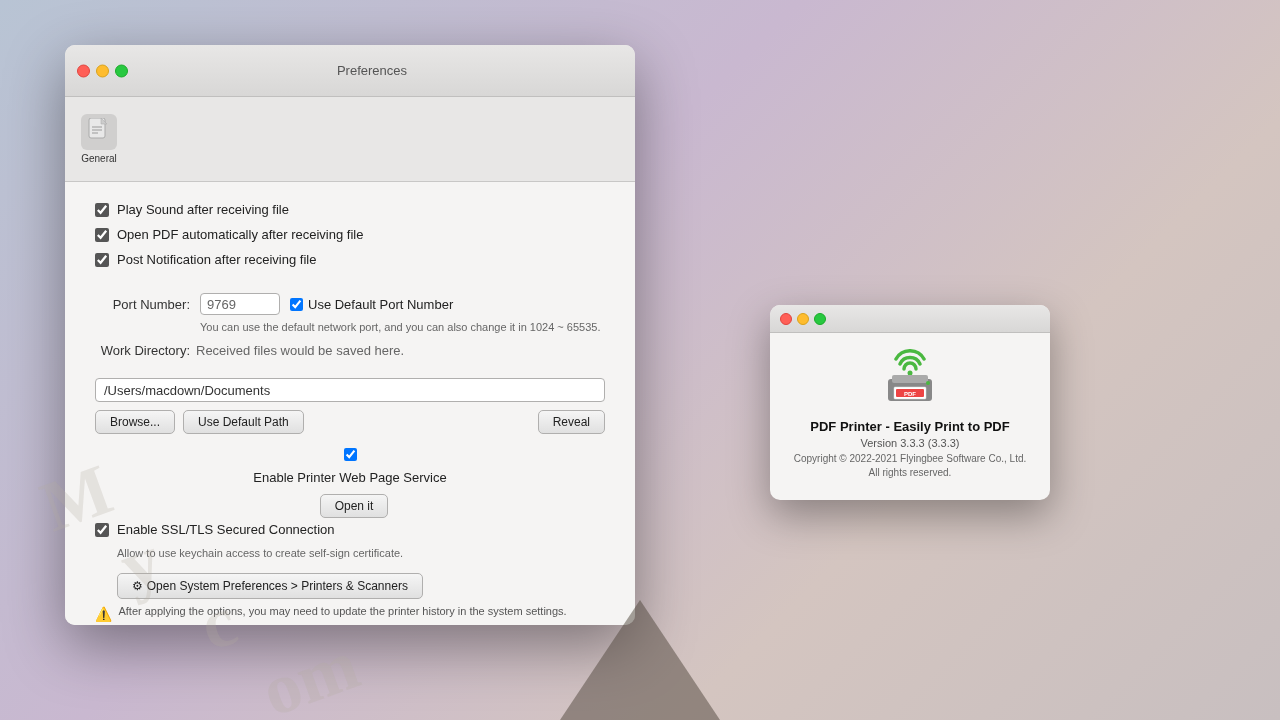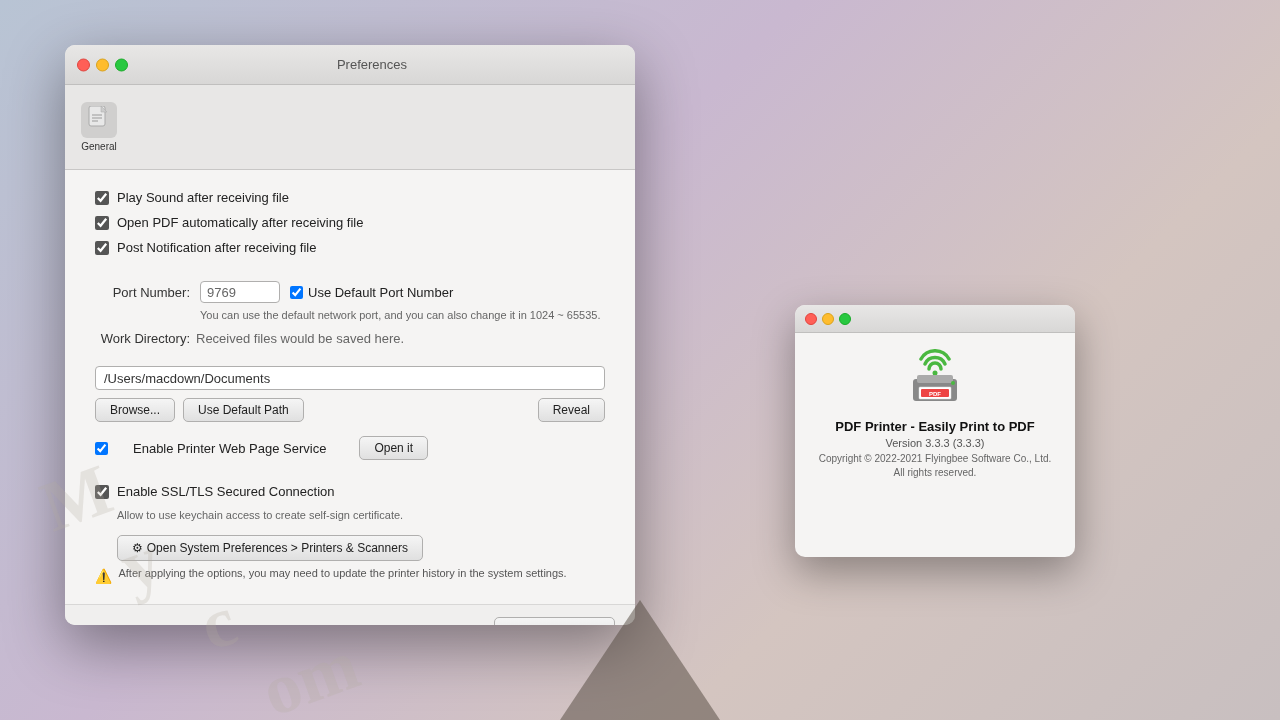--- a/index.html
+++ b/index.html
@@ -47,21 +47,21 @@
       top: 45px;
       width: 570px;
       height: 580px;
       background: #f0efee;
       border-radius: 10px;
       box-shadow: 0 20px 60px rgba(0,0,0,0.4);
       overflow: hidden;
     }
 
     .window-titlebar {
-      height: 40px;
+      height: 52px;
       background: linear-gradient(180deg, #e8e7e6 0%, #d8d7d6 100%);
       border-bottom: 1px solid #c0bfbe;
       display: flex;
       align-items: center;
       justify-content: center;
       position: relative;
       padding-left: 44px;
     }
 
     .traffic-lights {
@@ -241,22 +241,23 @@
     }
 
     .reveal-button {
       margin-left: auto;
     }
 
     
     .service-row {
       display: flex;
       align-items: center;
-      gap: 25px;
-      margin-bottom: 24px;
+      gap: 9px;
+      margin-bottom: 4px;
+      flex-direction: column;
     }
 
     .open-it-button {
       height: 24px;
       padding: 0 14px;
       background: linear-gradient(180deg, #f5f5f5 0%, #e0e0e0 100%);
       border: 1px solid #b0afae;
       border-radius: 5px;
       font-size: 12px;
       color: #222;
@@ -330,24 +331,24 @@
       border: 1px solid #b0afae;
       border-radius: 5px;
       font-size: 13px;
       color: #222;
       cursor: pointer;
     }
 
     
     .about-window {
       position: absolute;
-      left: 795px;
+      left: 770px;
       top: 305px;
       width: 280px;
-      height: 252px;
+      height: 195px;
       background: #f5f4f3;
       border-radius: 10px;
       box-shadow: 0 15px 40px rgba(0,0,0,0.35);
       overflow: hidden;
     }
 
     .about-titlebar {
       height: 28px;
       background: linear-gradient(180deg, #e8e7e6 0%, #d8d7d6 100%);
       border-bottom: 1px solid #c0bfbe;

